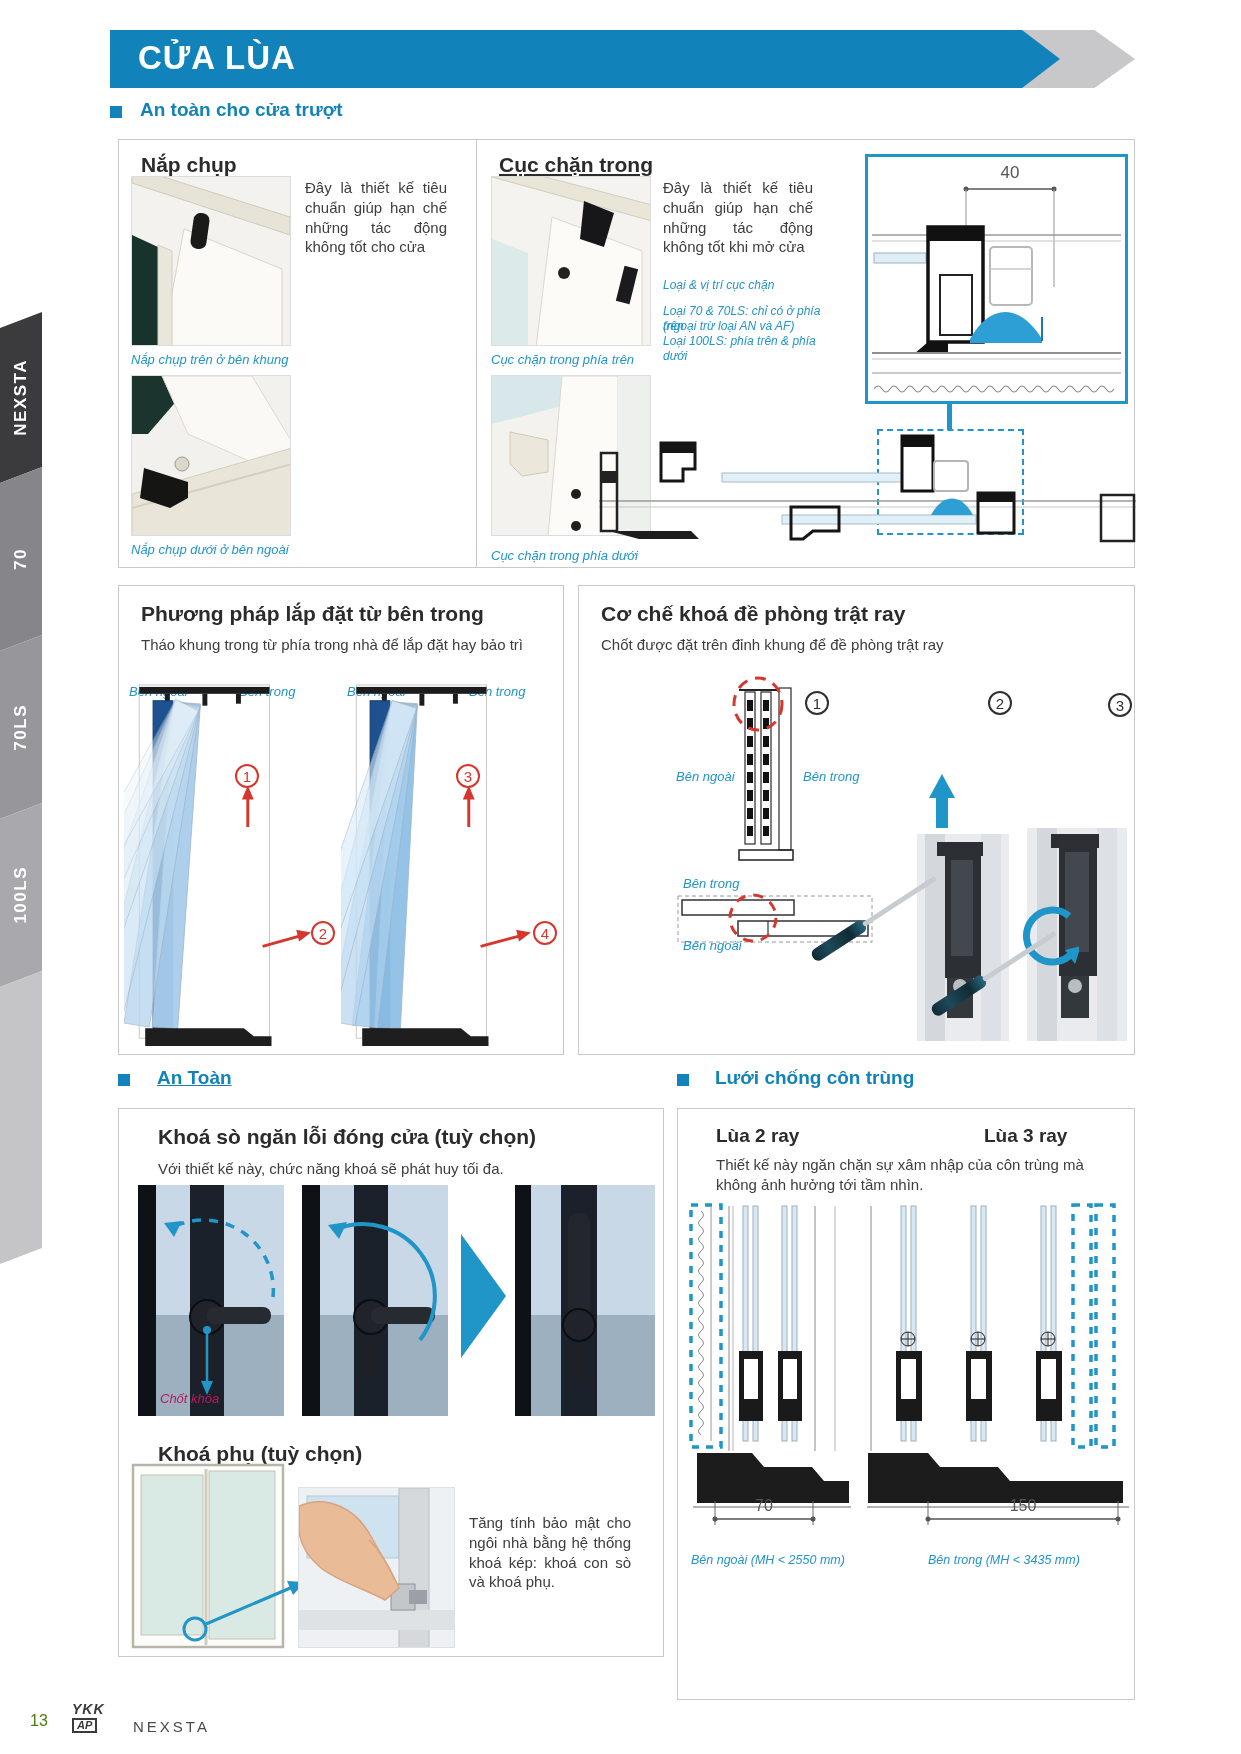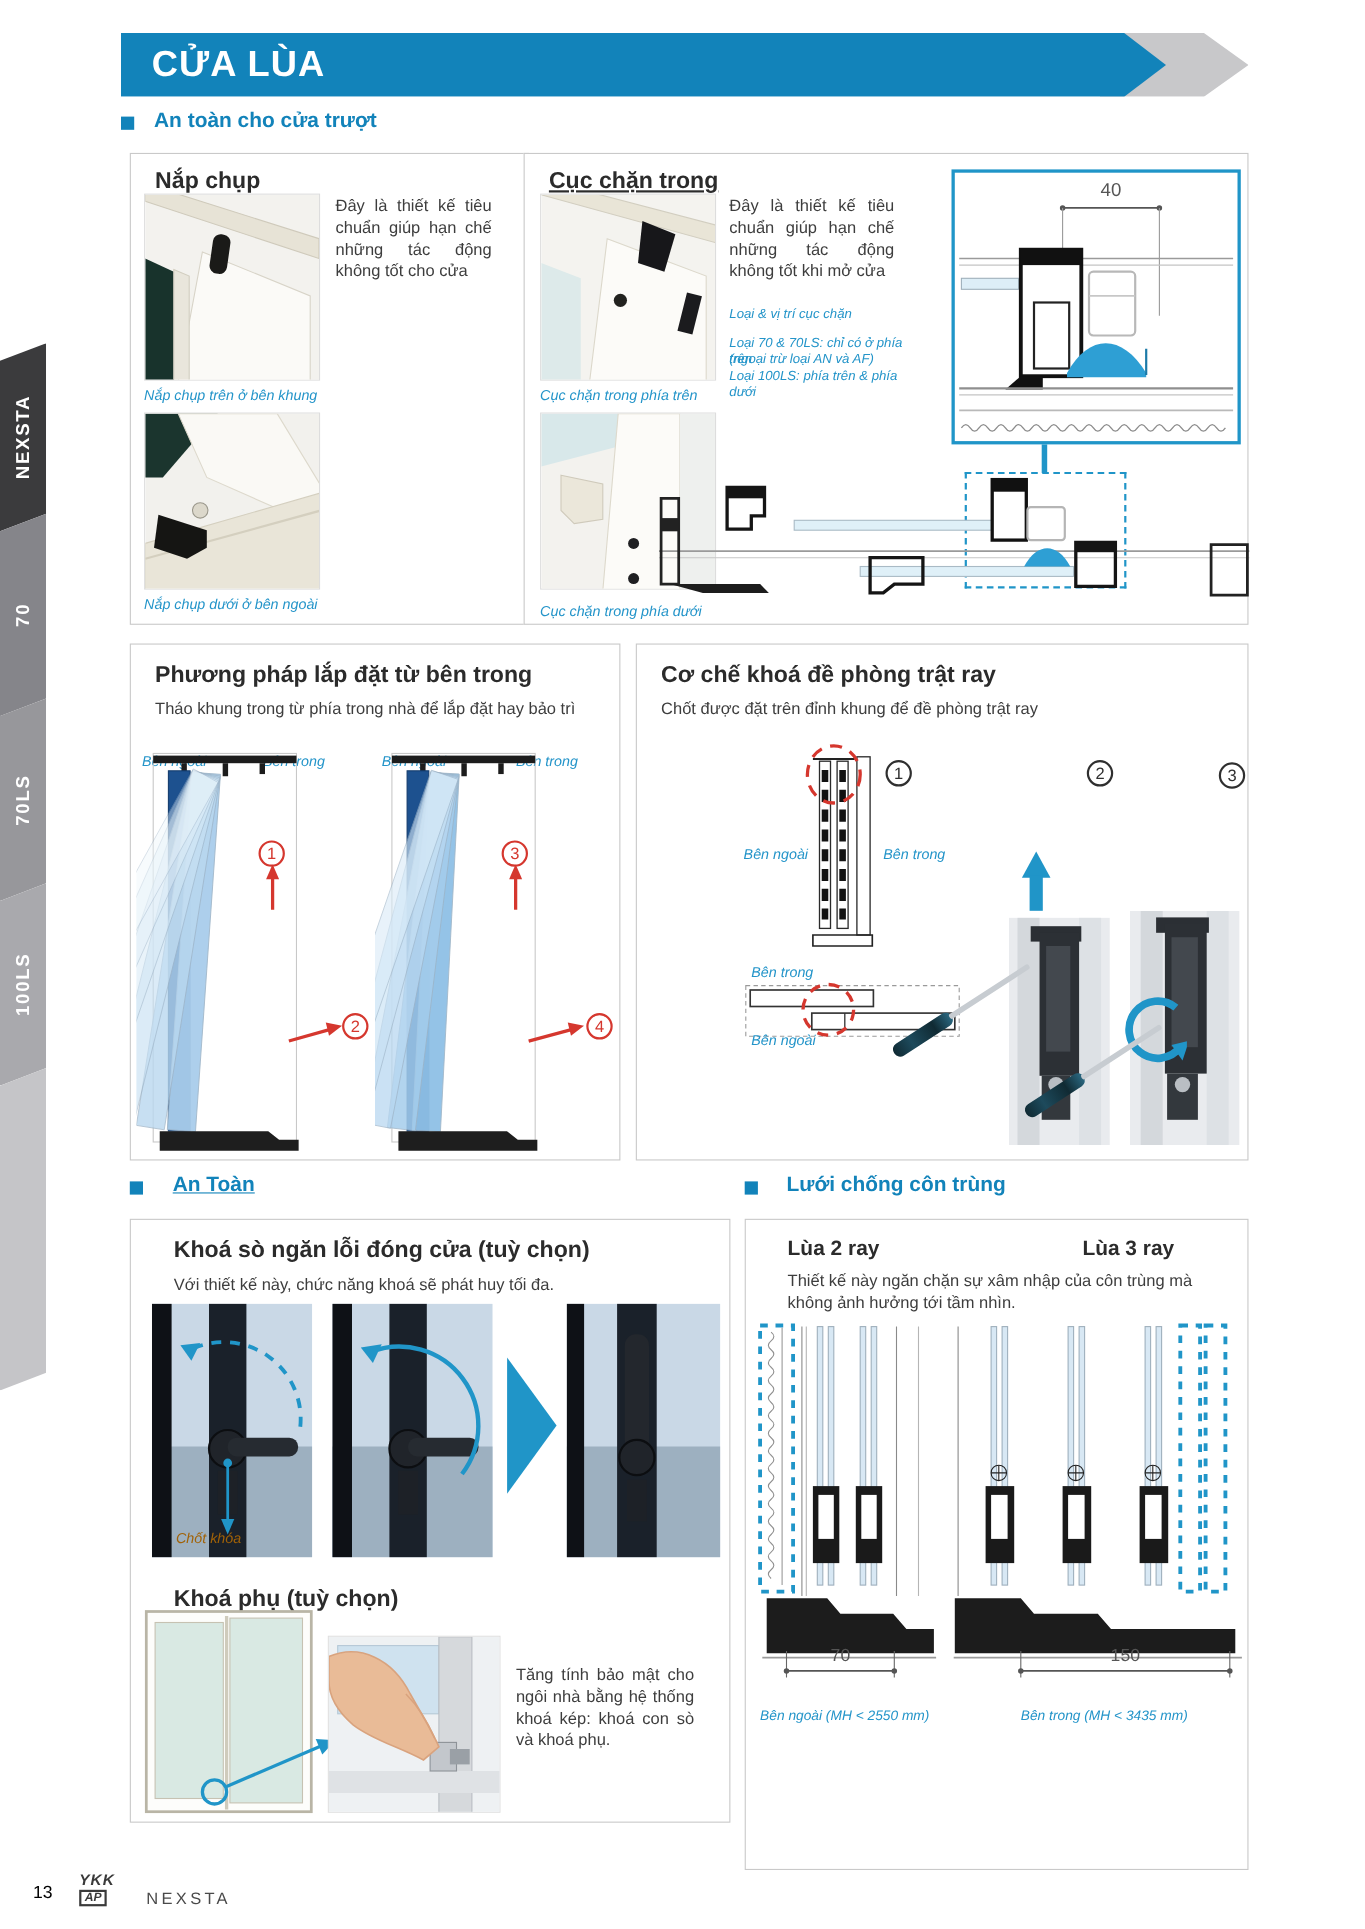--- a/index.html
+++ b/index.html
@@ -367,21 +367,21 @@
         <rect x="52" y="0" width="34" height="231" fill="#1a212a"></rect>
         <circle cx="69" cy="132" r="17" fill="#20242a" stroke="#0c0e11" stroke-width="2"></circle>
         <rect x="69" y="122" width="64" height="17" rx="8" fill="#262b31"></rect>
         <rect x="60" y="152" width="18" height="40" fill="#1d2127"></rect>
         <path d="M135,112 A 70,70 0 0 0 35,42" fill="none" stroke="#2095c8" stroke-width="3.5" stroke-dasharray="9 8"></path>
         <polygon points="26,38 44,36 36,52" fill="#2095c8"></polygon>
         <circle cx="69" cy="145" r="4" fill="#2095c8"></circle>
         <line x1="69" y1="145" x2="69" y2="200" stroke="#2095c8" stroke-width="2.5"></line>
         <polygon points="69,210 63,196 75,196" fill="#2095c8"></polygon>
       </svg>
-      <span class="cap" style="left:22px;top:206px;color:#a16207;">Chốt khóa</span>
+      <span class="cap" style="left:22px;top:206px;color:#be185d;">Chốt khóa</span>
     </div>
     <div class="photo" style="left:183px;top:76px;width:146px;height:231px;border:none;">
       <svg width="146" height="231" viewBox="0 0 146 231">
         <rect width="146" height="231" fill="#c9d8e6"></rect>
         <rect y="130" width="146" height="101" fill="#9db0c0"></rect>
         <rect x="0" y="0" width="18" height="231" fill="#0e1116"></rect>
         <rect x="52" y="0" width="34" height="231" fill="#1a212a"></rect>
         <circle cx="69" cy="132" r="17" fill="#20242a" stroke="#0c0e11" stroke-width="2"></circle>
         <rect x="69" y="122" width="64" height="17" rx="8" fill="#262b31"></rect>
         <rect x="60" y="152" width="18" height="40" fill="#1d2127"></rect>
@@ -498,21 +498,21 @@
           <circle cx="255" cy="318" r="2.5" fill="#555"></circle>
       </svg>
     </div>
 
     <span class="dimnum" style="left:37px;top:388px;width:98px;">70</span>
     <span class="dimnum" style="left:250px;top:388px;width:190px;">150</span>
     <div class="cap" style="left:13px;top:444px;font-size:12.5px;">Bên ngoài (MH &lt; 2550 mm)</div>
     <div class="cap" style="left:250px;top:444px;font-size:12.5px;">Bên trong (MH &lt; 3435 mm)</div>
   </div>
 
-  <div class="abs" style="left:30px;top:1712px;font-size:16px;color:#000000;">13</div>
+  <div class="abs" style="left:30px;top:1712px;font-size:16px;color:#4d7c0f;">13</div>
   <div class="abs" style="left:72px;top:1702px;text-align:left;line-height:1;">
     <div style="font-weight:900;font-style:italic;font-size:14px;color:#3a3a3a;letter-spacing:1px;">YKK</div>
     <div style="font-weight:900;font-size:11px;color:#3a3a3a;border:2px solid #3a3a3a;display:inline-block;
                 padding:0 3px;margin-top:2px;font-style:italic;">AP</div>
   </div>
   <div class="abs" style="left:133px;top:1718px;font-size:15px;color:#4a4a4a;letter-spacing:3px;">NEXSTA</div>
 
 </div>
 
 </body></html>

